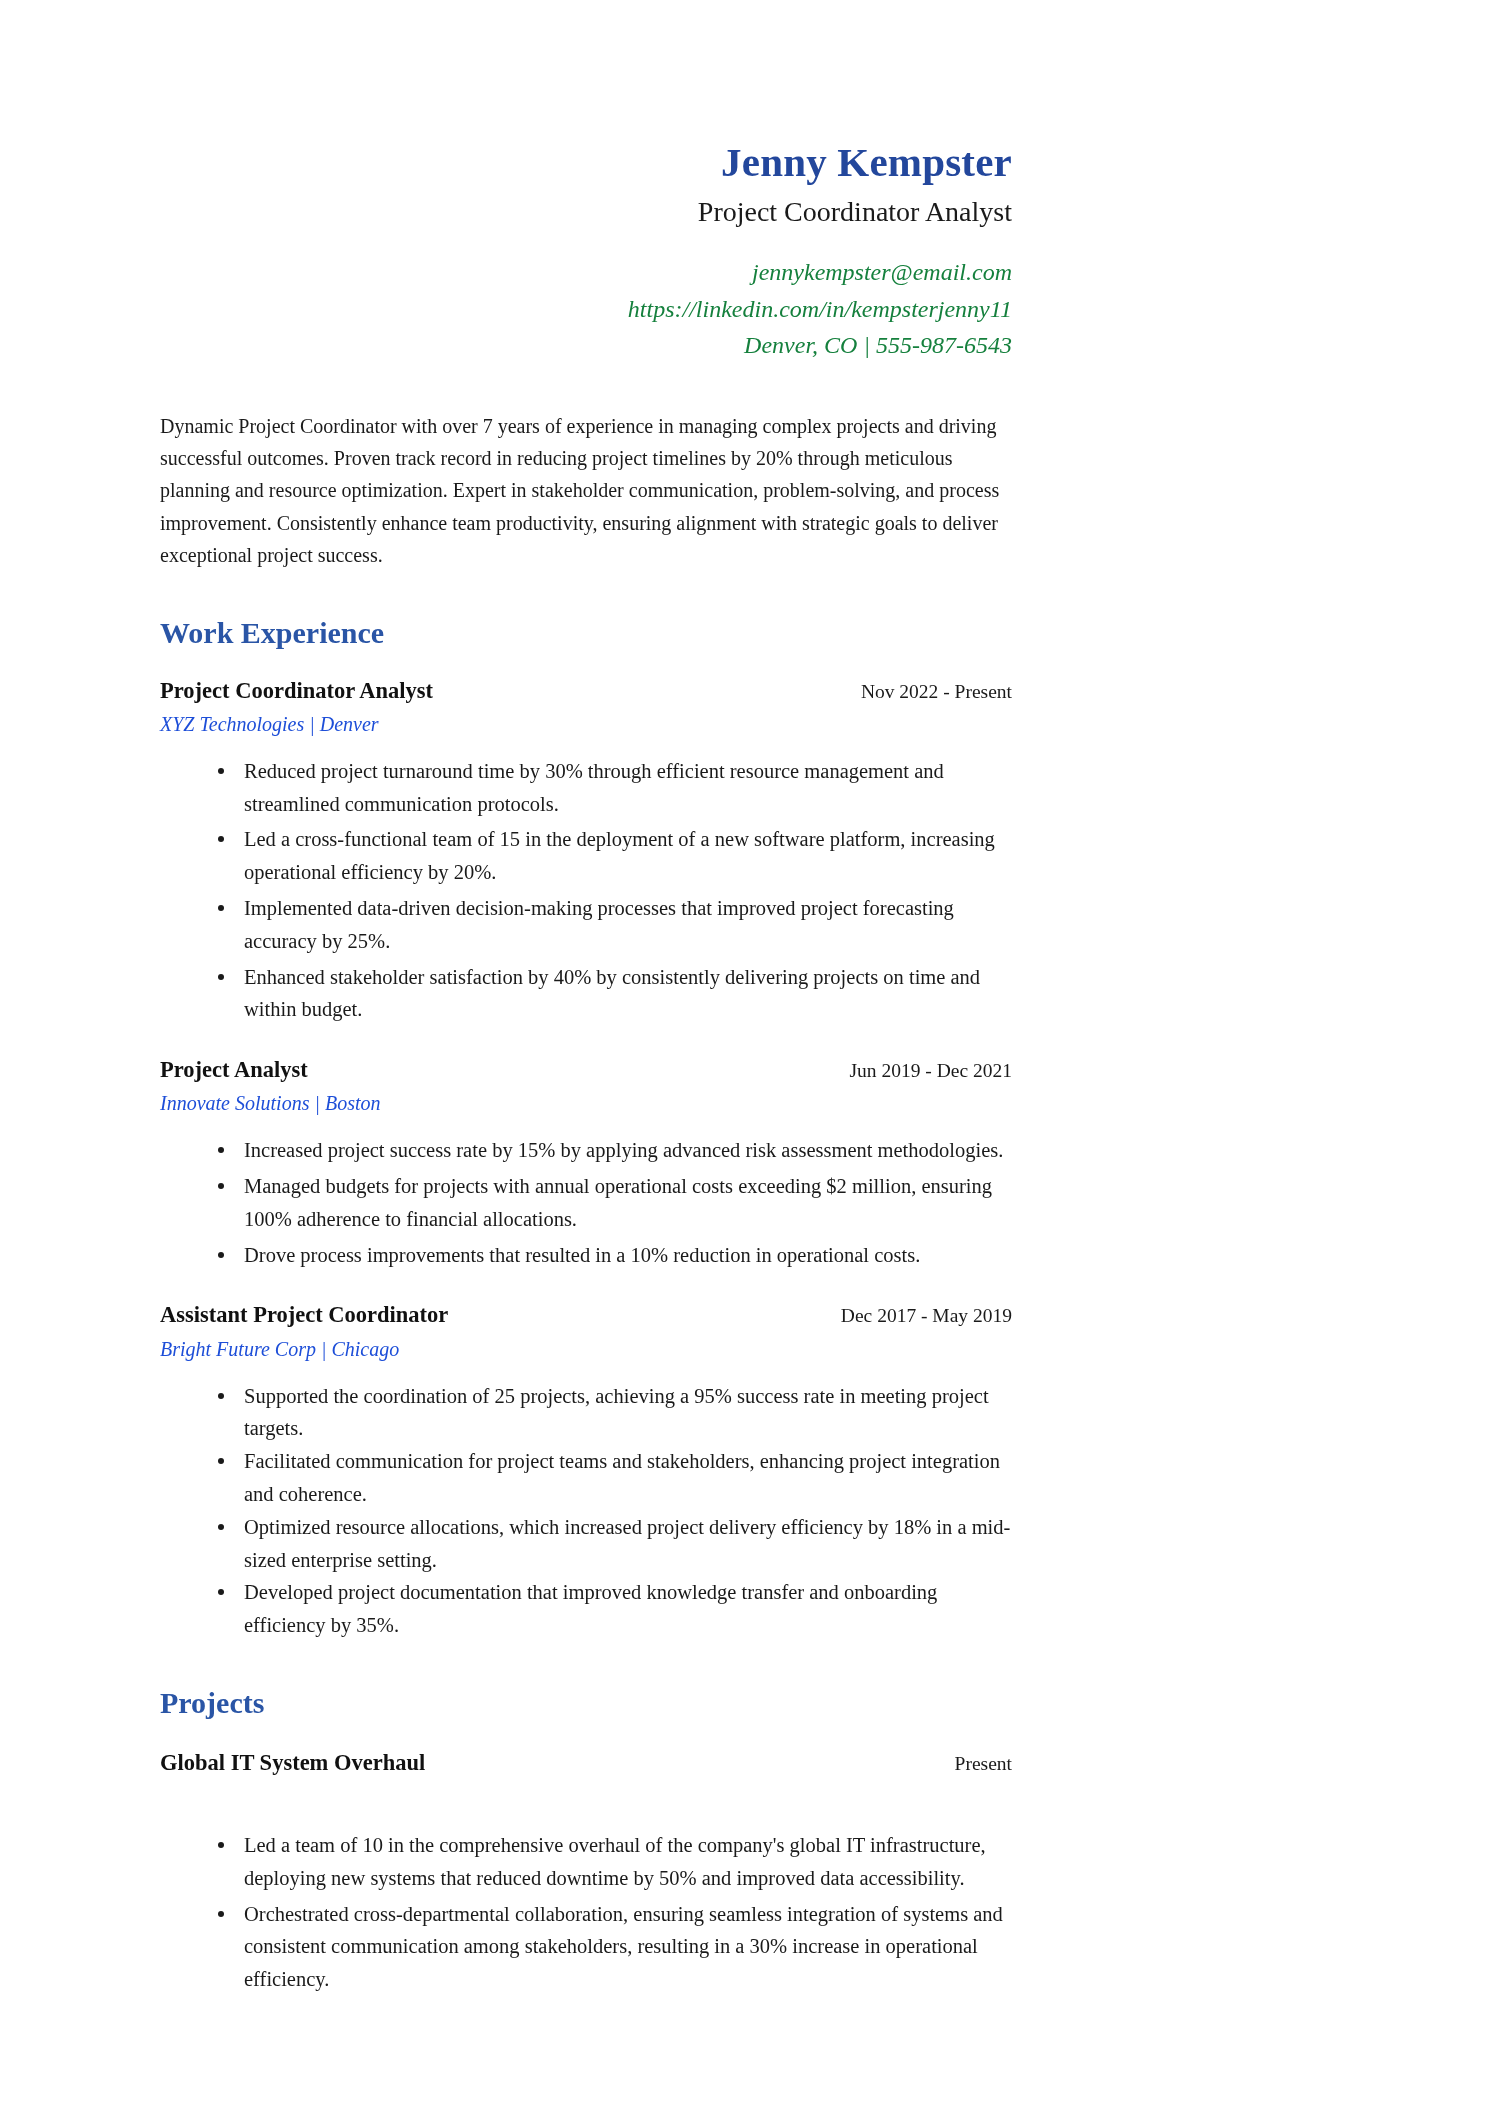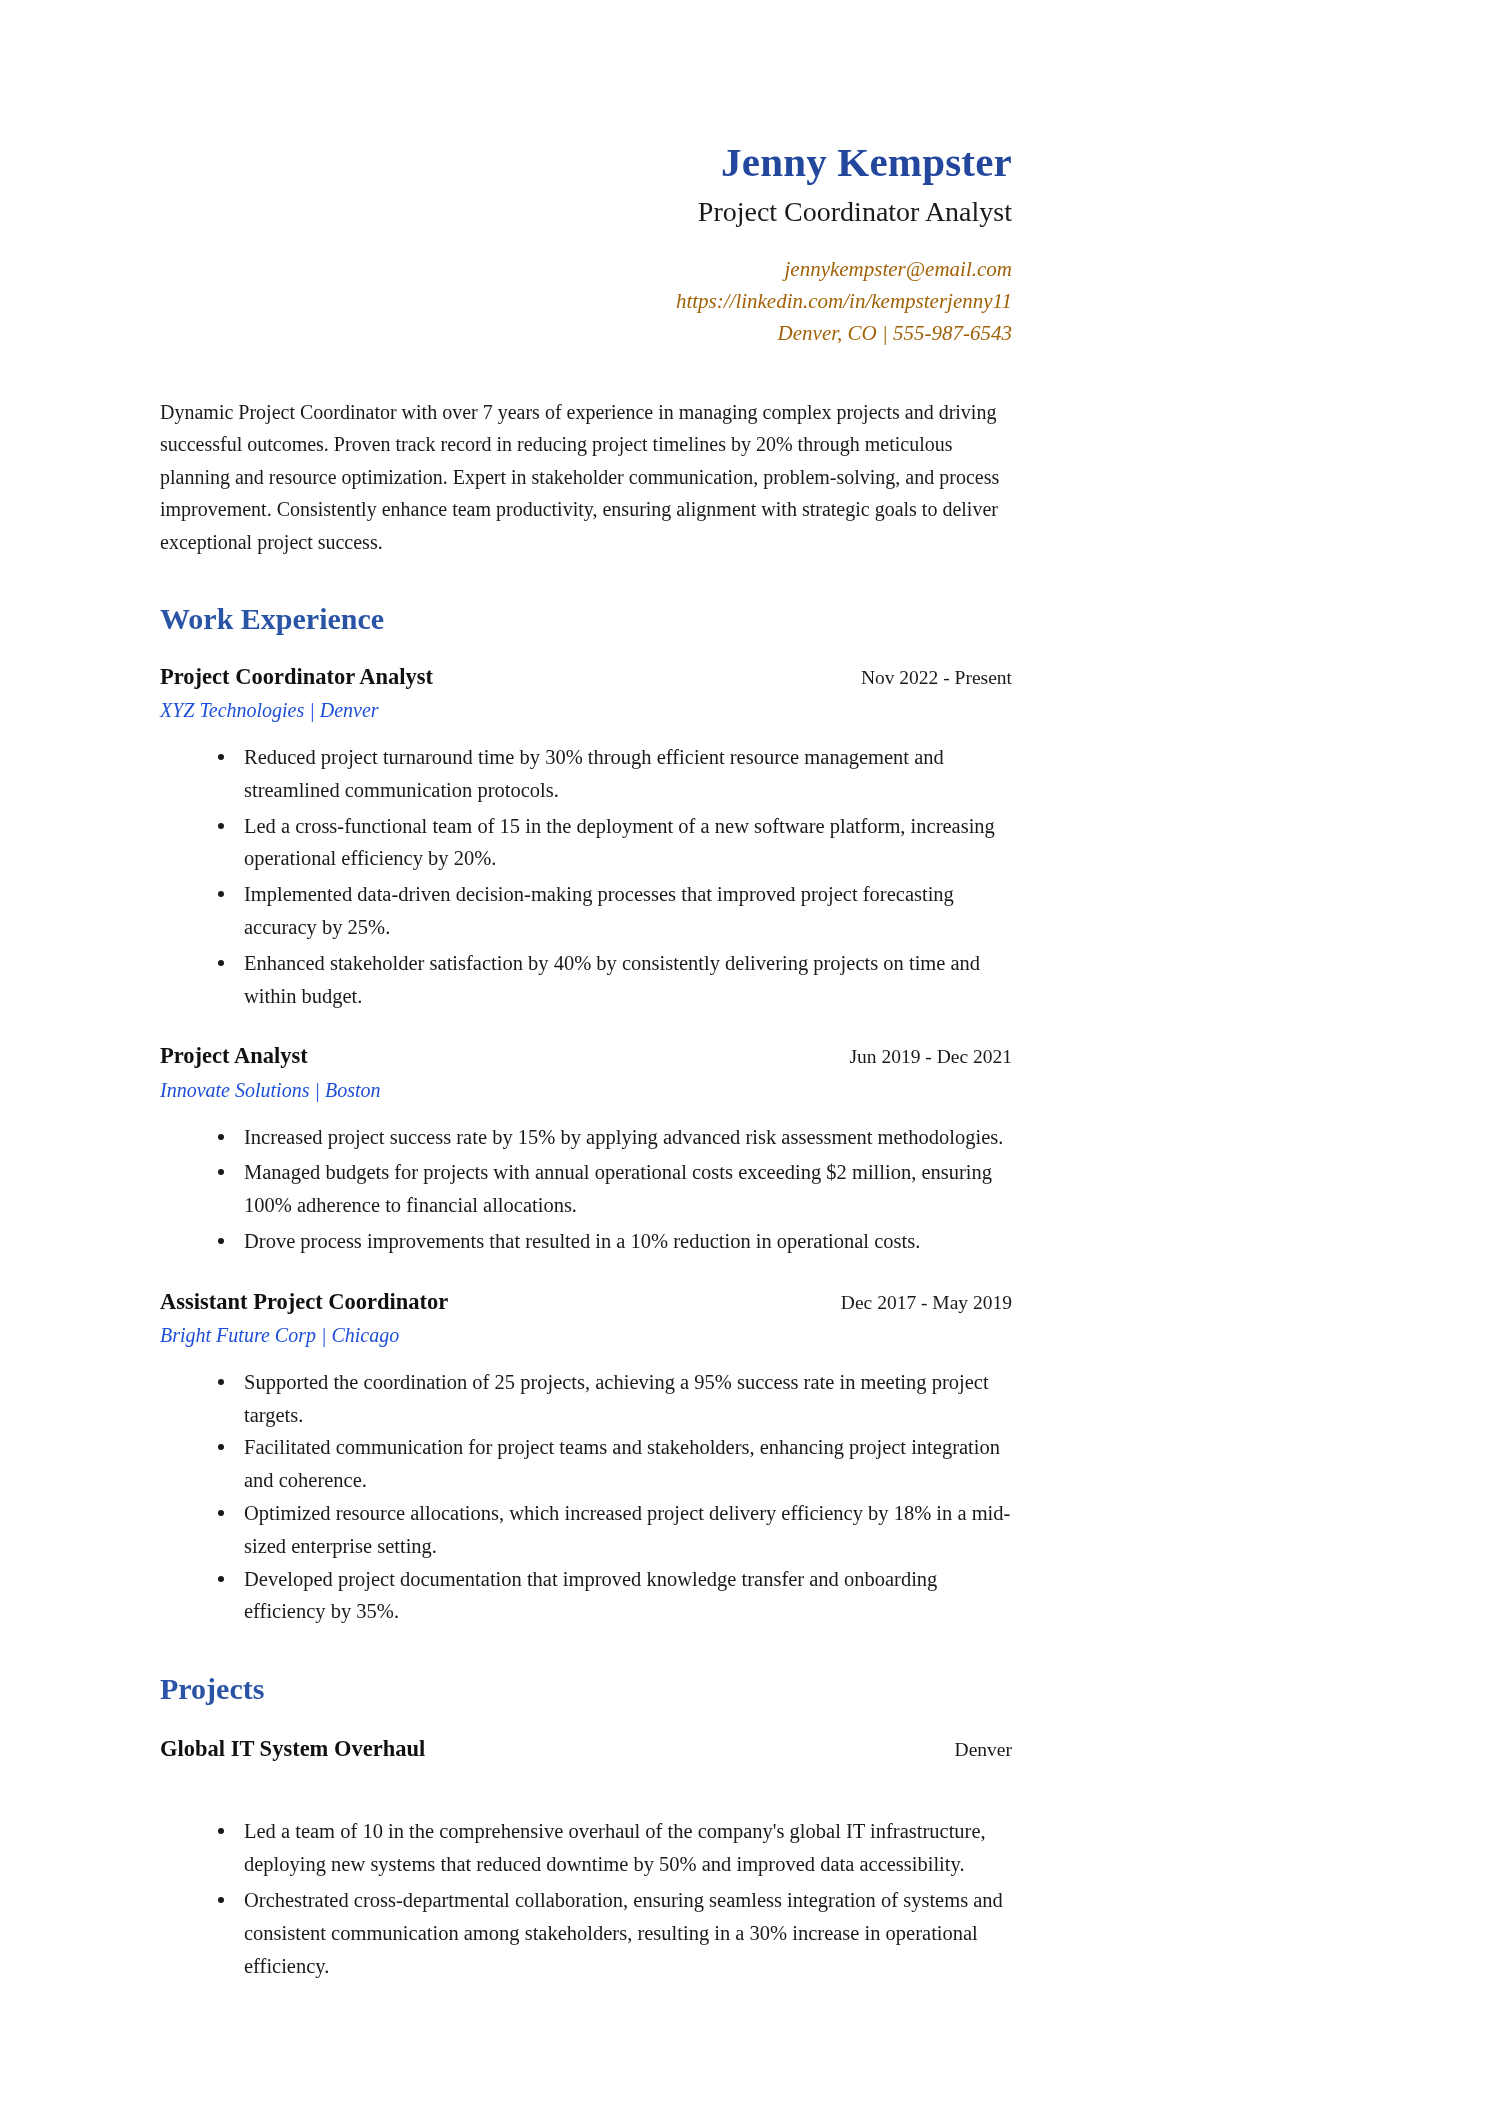--- a/index.html
+++ b/index.html
@@ -41,23 +41,23 @@
     font-size: 28px;
     font-weight: normal;
     color: #1a1a1a;
     margin: 11px 0 0 0;
     line-height: 1.15;
   }
   .contact {
     margin-top: 26px;
   }
   .contact-line {
-    font-size: 21px;
+    font-size: 24px;
     font-style: italic;
-    color: #a16207;
+    color: #15803d;
     line-height: 1.52;
     white-space: nowrap;
   }
 
   
   .summary {
     margin-top: 46px;
     font-size: 20px;
     line-height: 1.62;
     color: #1a1a1a;
@@ -201,21 +201,21 @@
       </ul>
     </div>
   </div>
 
   <div class="section section--projects">
     <h2 class="section-title">Projects</h2>
 
     <div class="entry">
       <div class="entry-head">
         <div class="entry-role">Global IT System Overhaul</div>
-        <div class="entry-date">Denver</div>
+        <div class="entry-date">Present</div>
       </div>
       <ul class="bullets projects-bullets">
         <li>Led a team of 10 in the comprehensive overhaul of the company's global IT infrastructure, deploying new systems that reduced downtime by 50% and improved data accessibility.</li>
         <li>Orchestrated cross-departmental collaboration, ensuring seamless integration of systems and consistent communication among stakeholders, resulting in a 30% increase in operational efficiency.</li>
       </ul>
     </div>
   </div>
 
 </div>
 

